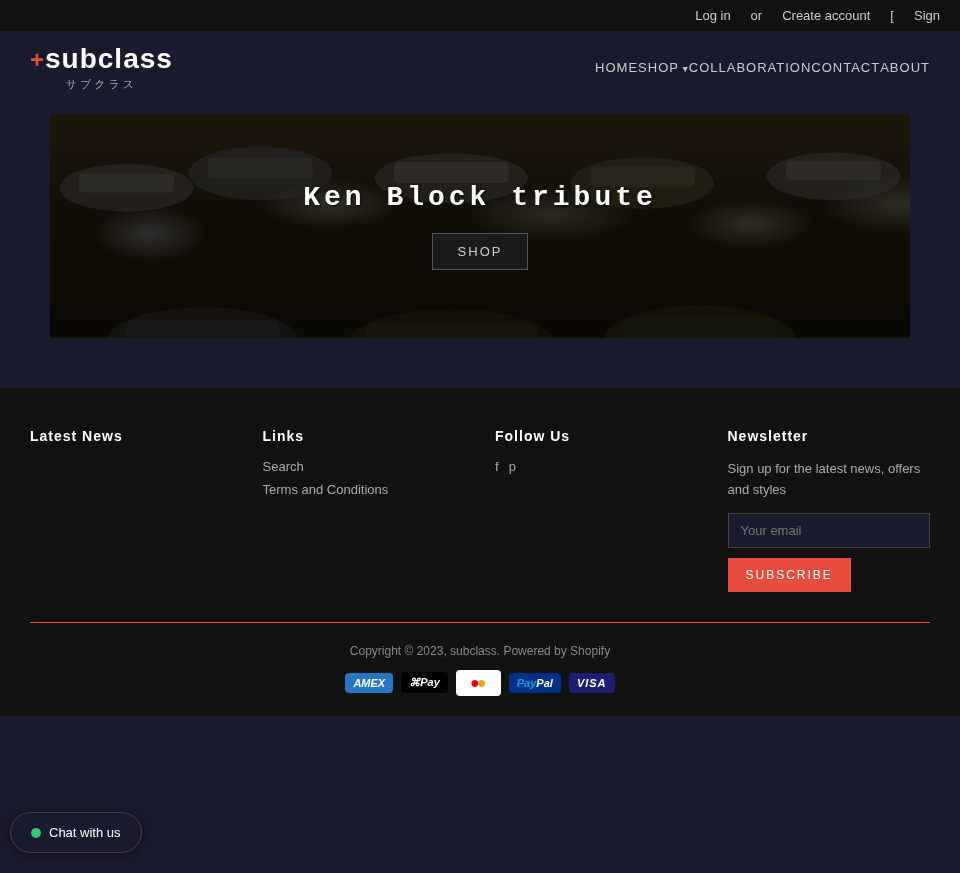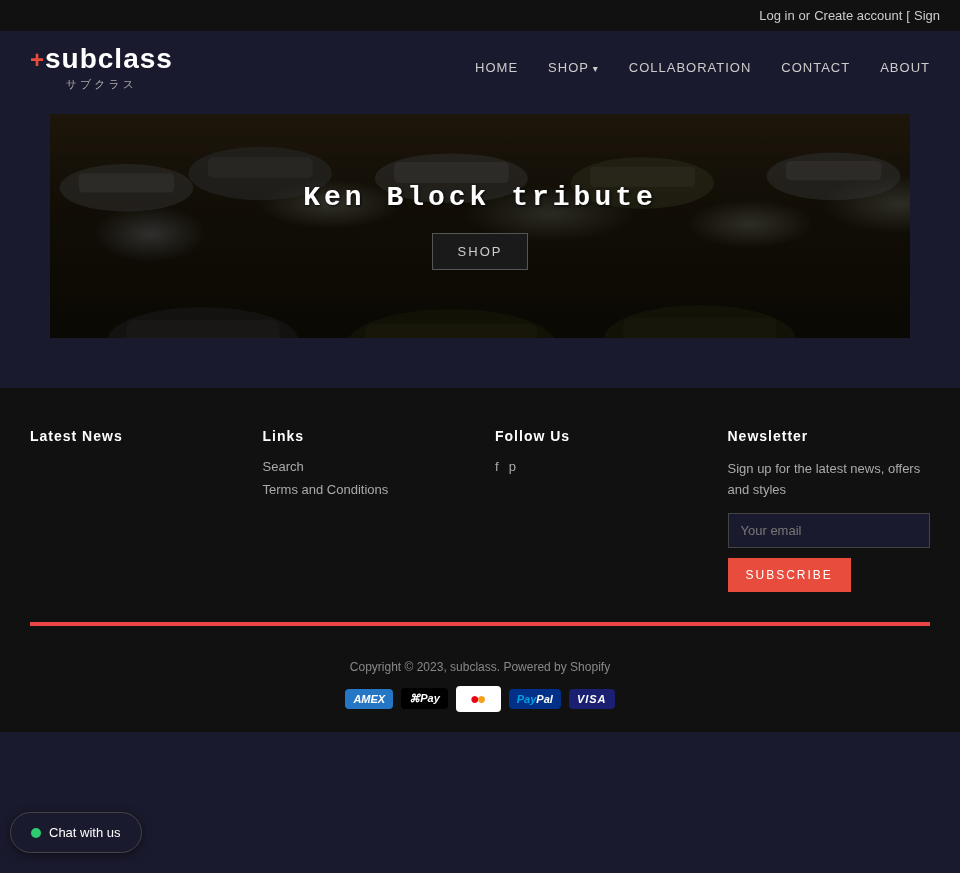--- a/index.html
+++ b/index.html
@@ -7,21 +7,21 @@
 
     
     .top-bar {
       background: #111;
       color: #ccc;
       display: flex;
       justify-content: flex-end;
       align-items: center;
       padding: 8px 20px;
       font-size: 13px;
-      gap: 4px;
+      gap: 20px;
     }
     .top-bar a { color: #ccc; text-decoration: none; }
 
     
     header {
       background: #1a1a2e;
       display: flex;
       align-items: center;
       justify-content: space-between;
       padding: 12px 30px;
@@ -42,21 +42,20 @@
       font-size: 24px;
     }
     .logo-sub {
       font-size: 11px;
       color: #aaa;
       letter-spacing: 3px;
       margin-top: 2px;
     }
     nav {
       display: flex;
-      gap: 30px;
       align-items: center;
     }
     nav a {
       color: #ccc;
       text-decoration: none;
       font-size: 13px;
       letter-spacing: 1px;
       text-transform: uppercase;
     }
     .shop-arrow::after { content: ' ▾'; font-size: 10px; }
@@ -177,22 +176,22 @@
       border: none;
       padding: 10px 18px;
       font-size: 12px;
       letter-spacing: 2px;
       text-transform: uppercase;
       cursor: pointer;
       font-weight: normal;
     }
 
     .footer-bottom {
-      border-top: 4px solid #ef4444;
-      padding-top: 34px;
+      border-top: 1px solid #ef4444;
+      padding-top: 21px;
       text-align: center;
     }
     .copyright {
       font-size: 12px;
       color: #888;
       margin-bottom: 12px;
     }
     .payment-icons {
       display: flex;
       gap: 8px;

